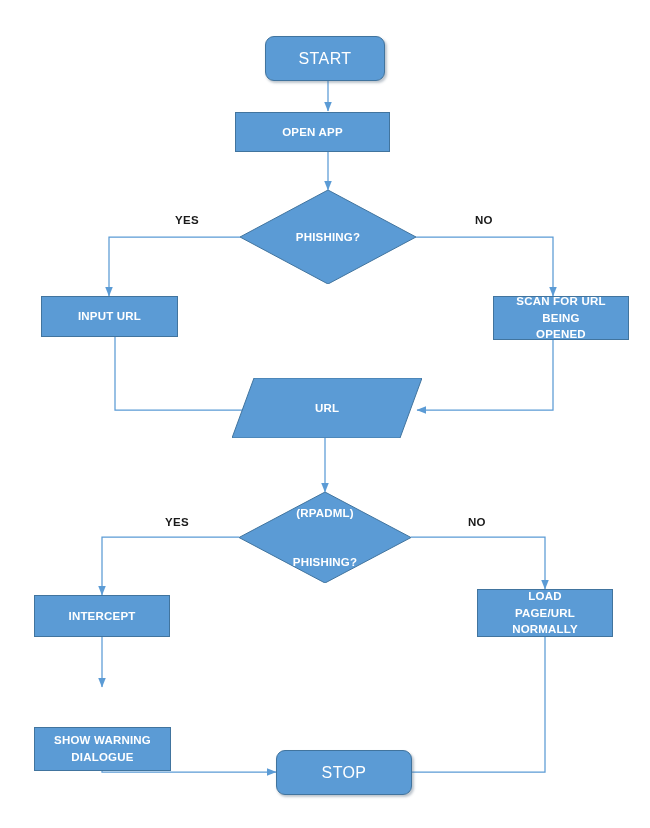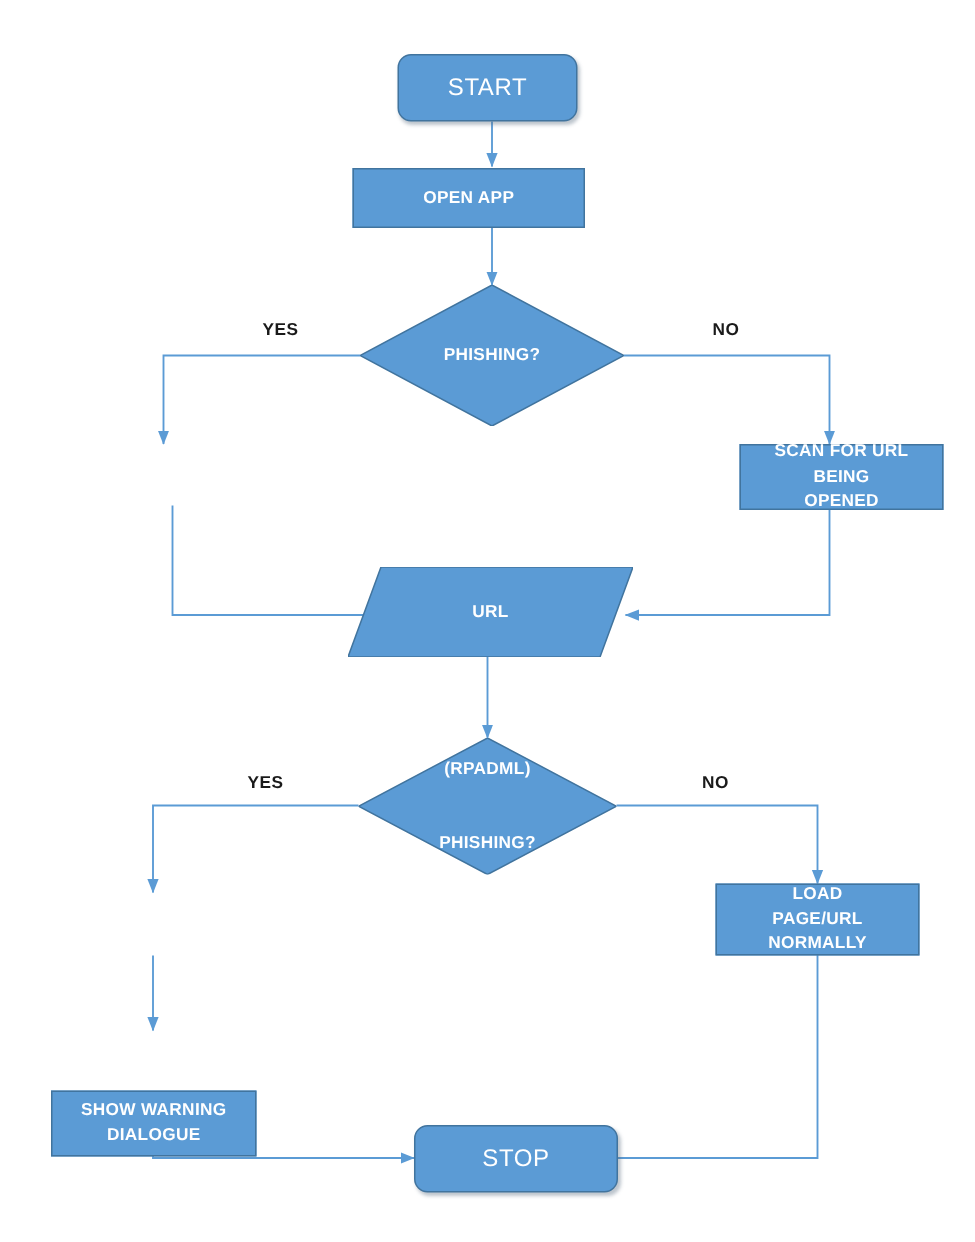--- a/index.html
+++ b/index.html
@@ -146,20 +146,23 @@
     <span>OPEN APP</span>
   </div>
 
   <div class="node diamond" style="left:240px; top:190px; width:176px; height:94px;">
     <svg class="diamond-shape" viewBox="0 0 176 94" preserveAspectRatio="none">
       <polygon points="88,0 176,47 88,94 0,47" fill="#5b9bd5" stroke="#41749e" stroke-width="1"></polygon>
     </svg>
     <span class="diamond-label">PHISHING?</span>
   </div>
 
+  <div class="node process" style="left:41px; top:296px; width:137px; height:41px;">
+    <span>INPUT URL</span>
+  </div>
 
   <div class="node process" style="left:493px; top:296px; width:136px; height:44px; padding:0 22px;">
     <span>SCAN FOR URL BEING OPENED</span>
   </div>
 
   <div class="node data" style="left:232px; top:378px; width:190px; height:60px;">
     <svg class="para-shape" viewBox="0 0 190 60" preserveAspectRatio="none">
       <polygon points="22,0 190,0 168,60 0,60" fill="#5b9bd5" stroke="#41749e" stroke-width="1"></polygon>
     </svg>
     <span class="data-label">URL</span>
@@ -167,20 +170,23 @@
 
   <div class="node diamond" style="left:239px; top:492px; width:172px; height:91px;">
     <svg class="diamond-shape" viewBox="0 0 172 91" preserveAspectRatio="none">
       <polygon points="86,0 172,45.5 86,91 0,45.5" fill="#5b9bd5" stroke="#41749e" stroke-width="1"></polygon>
     </svg>
     <span class="diamond-label">(RPADML)
 
 PHISHING?</span>
   </div>
 
+  <div class="node process" style="left:34px; top:595px; width:136px; height:42px;">
+    <span>INTERCEPT</span>
+  </div>
 
   <div class="node process" style="left:34px; top:727px; width:137px; height:44px; padding:0 16px;">
     <span>SHOW WARNING DIALOGUE</span>
   </div>
 
   <div class="node process" style="left:477px; top:589px; width:136px; height:48px; padding:0 22px;">
     <span>LOAD PAGE/URL NORMALLY</span>
   </div>
 
   <div class="node rounded" style="left:276px; top:750px; width:136px; height:45px;">

